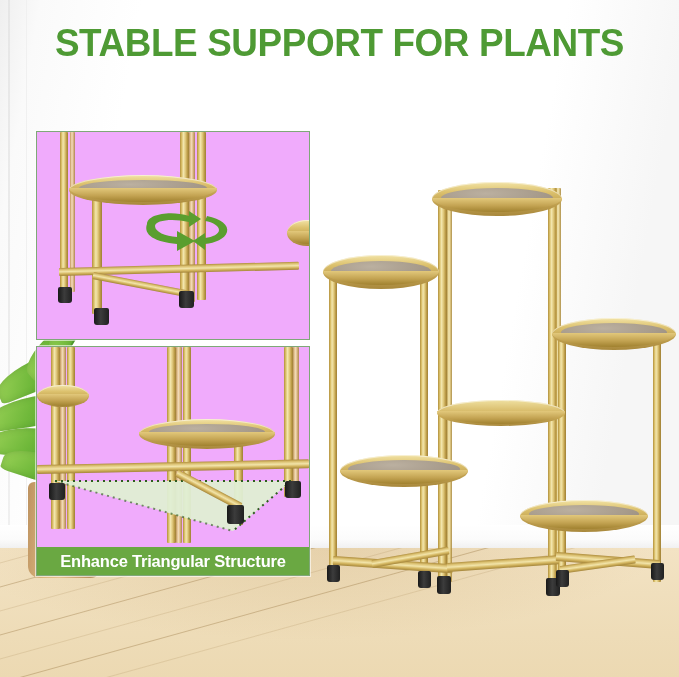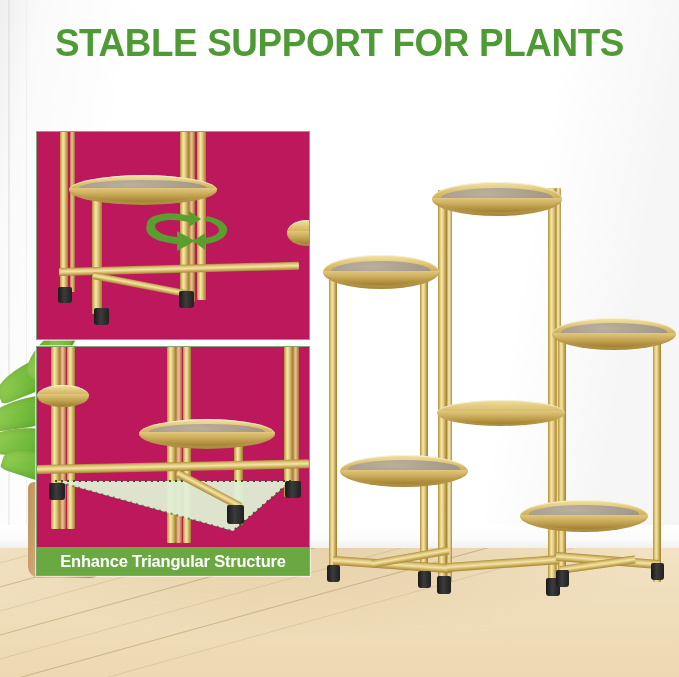--- a/index.html
+++ b/index.html
@@ -105,21 +105,21 @@
   }
   .leaf{
     position:absolute;
     background:linear-gradient(120deg,#9fd45a 0%,#6fb83a 45%,#3f8e28 100%);
     border-radius:60% 10% 60% 10%;
     box-shadow:inset 0 0 6px rgba(40,90,25,.25);
   }
 
   
   .panel{
-    position:absolute;background:#be185d;
+    position:absolute;background:#f0abfc;
     border:1.5px solid #7fa878;
     overflow:hidden;
     box-shadow:0 0 0 1px rgba(255,255,255,.6);
   }
   .panel-caption{
     position:absolute;left:0;bottom:0;width:100%;
     background:#6aa842;
     color:#ffffff;
     font-weight:700;
     font-size:16.5px;

